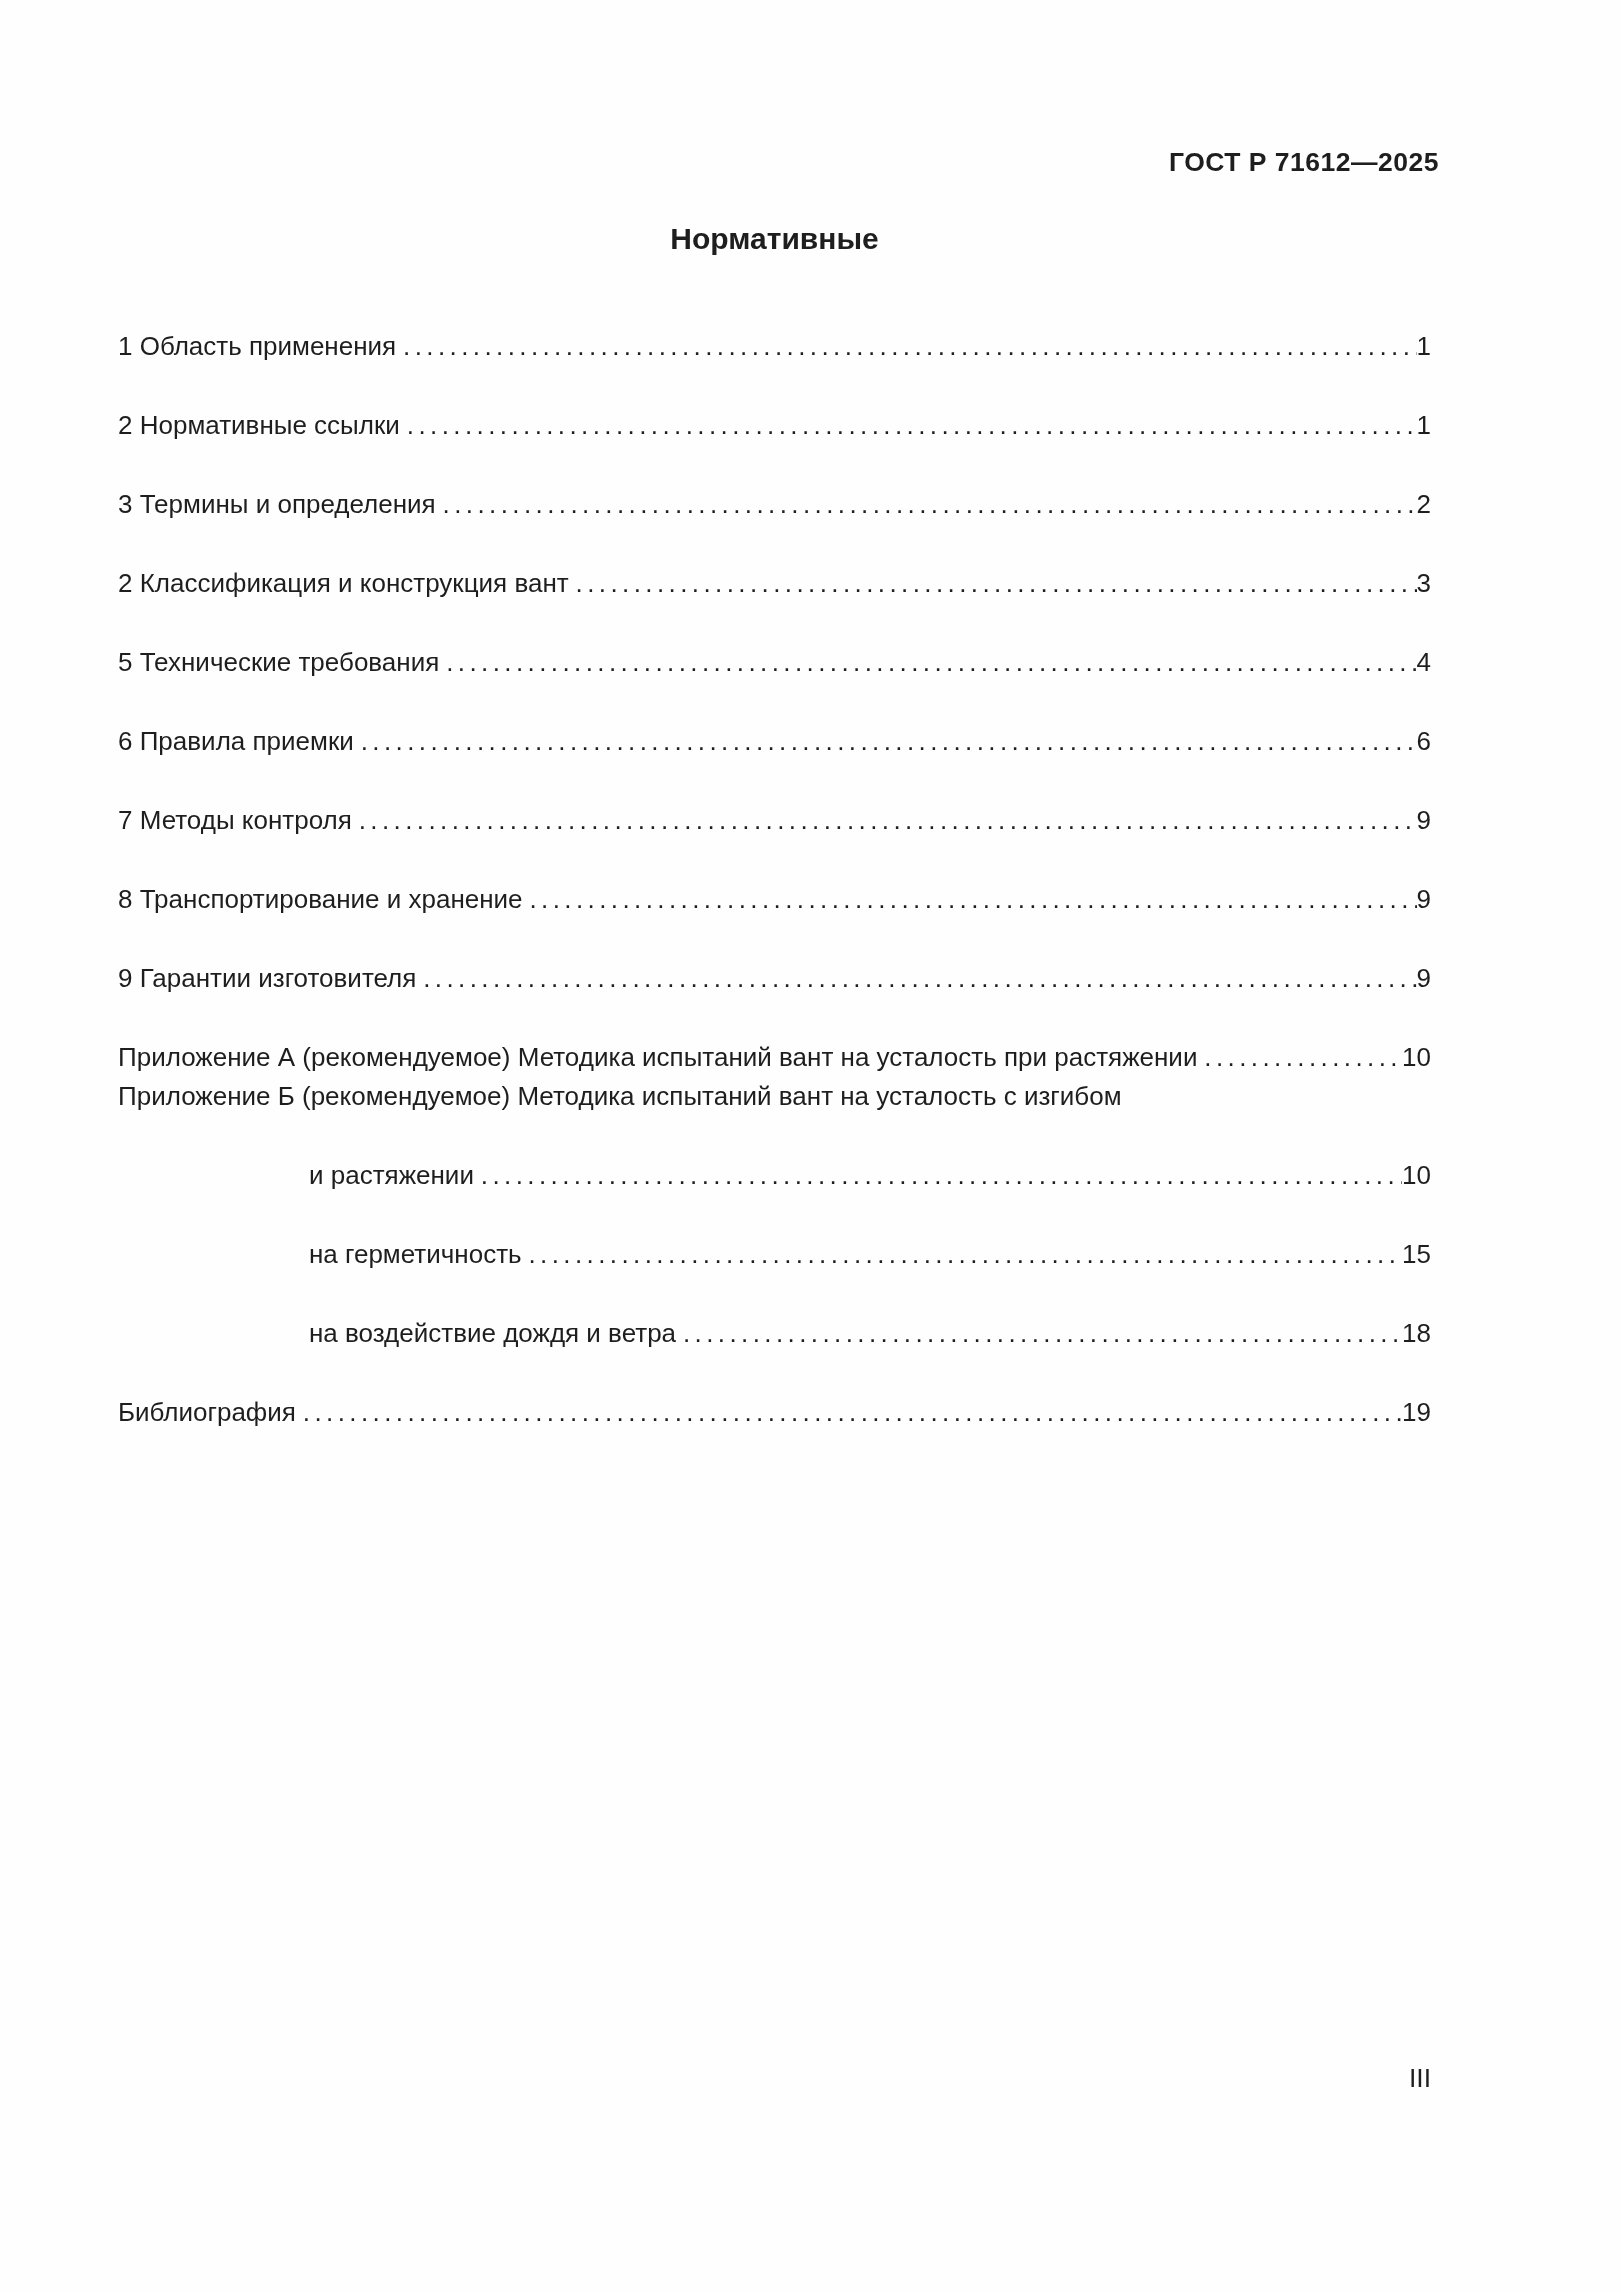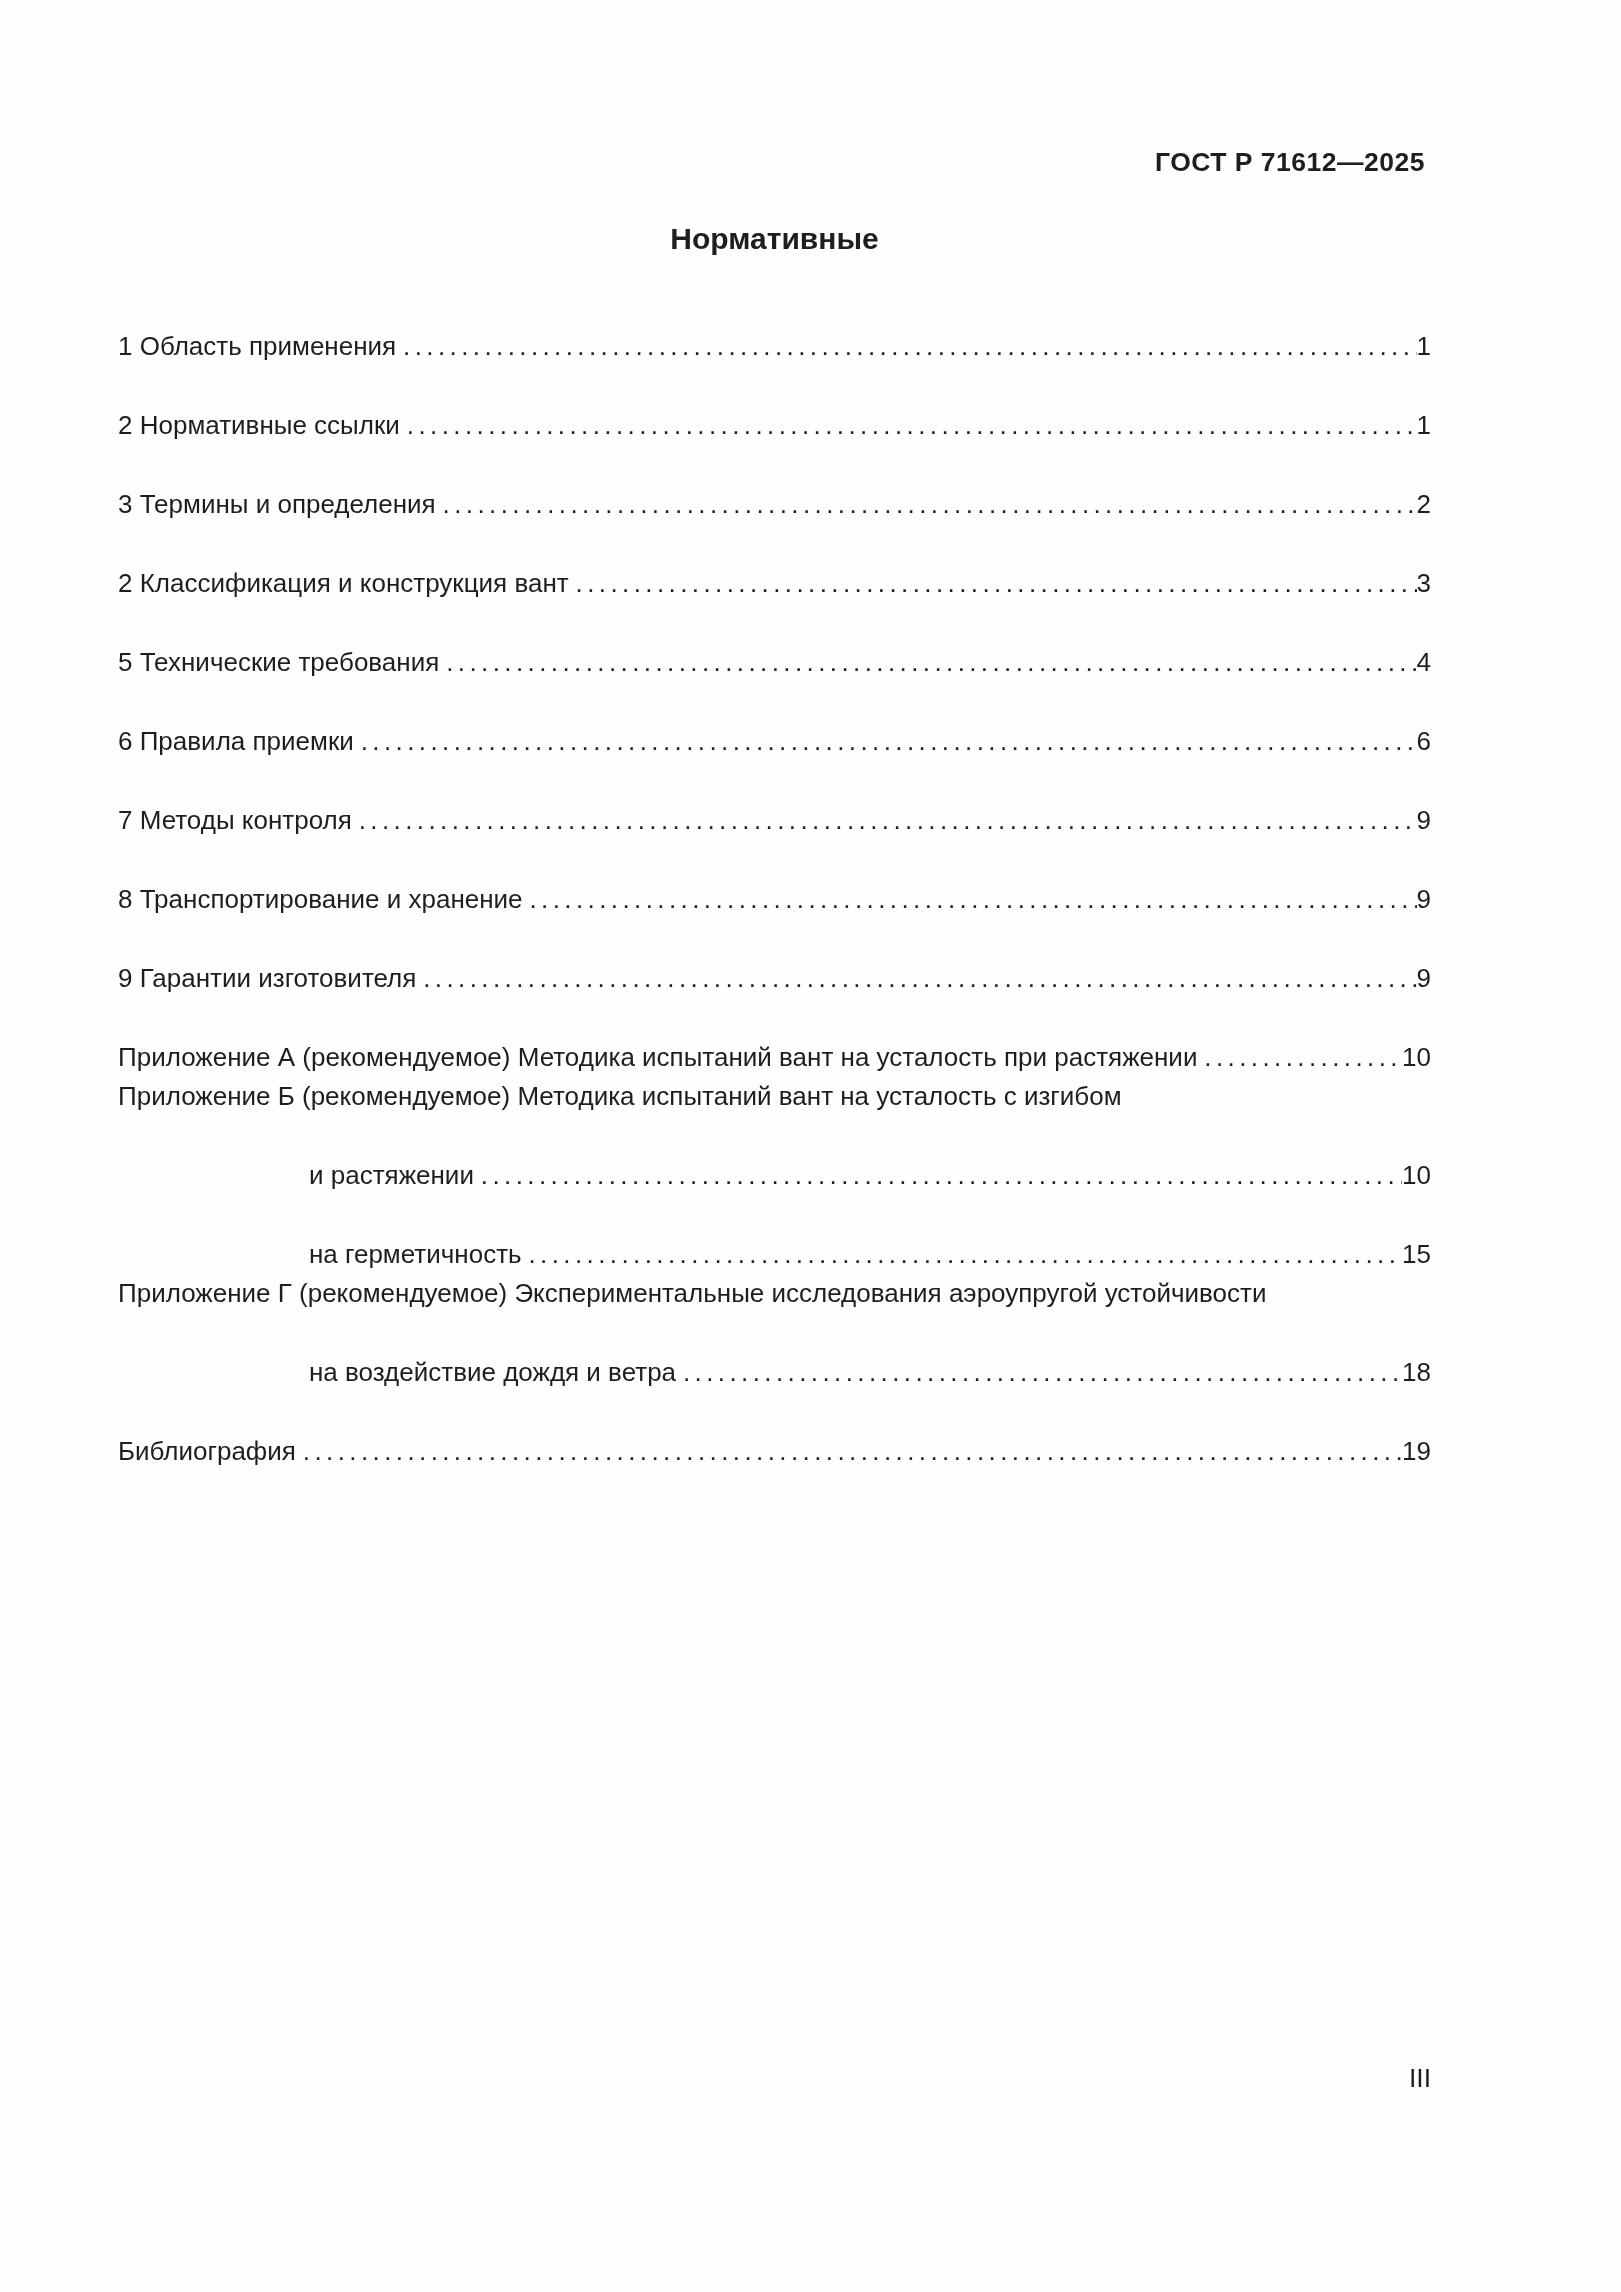--- a/index.html
+++ b/index.html
@@ -12,21 +12,21 @@
     position: relative;
     width: 1621px;
     height: 2293px;
     background: #fefefe;
     color: #1e1e1e;
     overflow: hidden;
   }
   .doc-code {
     position: absolute;
     top: 147px;
-    left: 112px;
+    left: 126px;
     width: 1313px;
     text-align: right;
     font-size: 26.5px;
     font-weight: bold;
     letter-spacing: 0.5px;
   }
   .toc-title {
     position: absolute;
     top: 222px;
     left: 118px;
@@ -166,21 +166,20 @@
 
     <div>
       <div class="toc-row cont">
         <span class="toc-text">на герметичность</span>
         <span class="leader"></span>
         <span class="toc-page">15</span>
       </div>
     </div>
 
     <div>
-      <div class="toc-line1">Приложение Г (рекомендуемое) Экспериментальные исследования аэроупругой устойчивости</div>
       <div class="toc-row cont">
         <span class="toc-text">на воздействие дождя и ветра</span>
         <span class="leader"></span>
         <span class="toc-page">18</span>
       </div>
     </div>
 
     <div class="toc-row">
       <span class="toc-text">Библиография</span>
       <span class="leader"></span>

